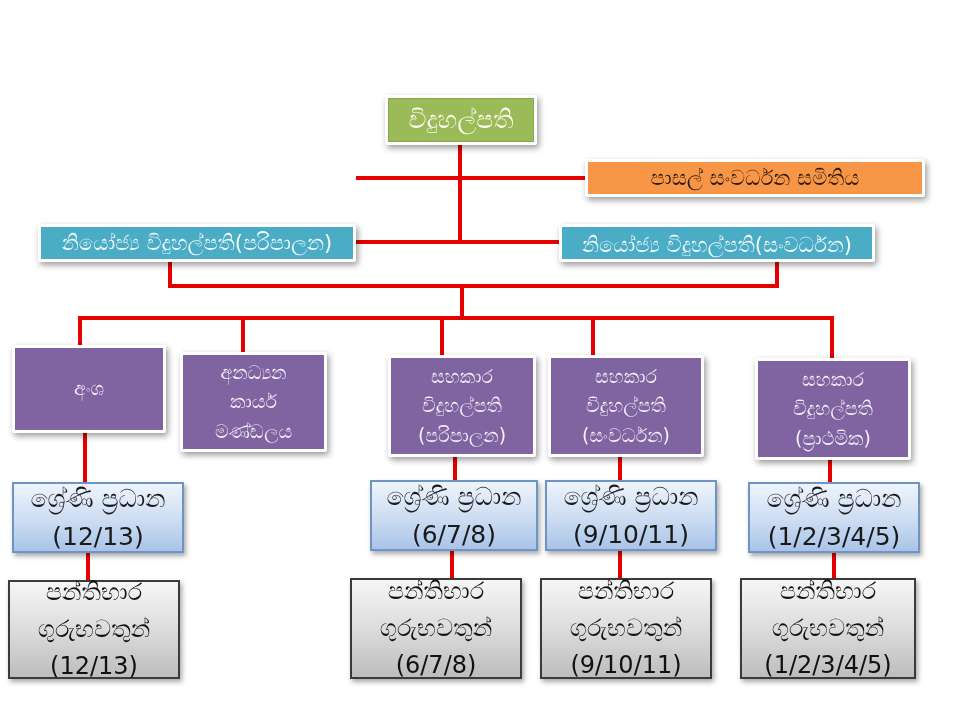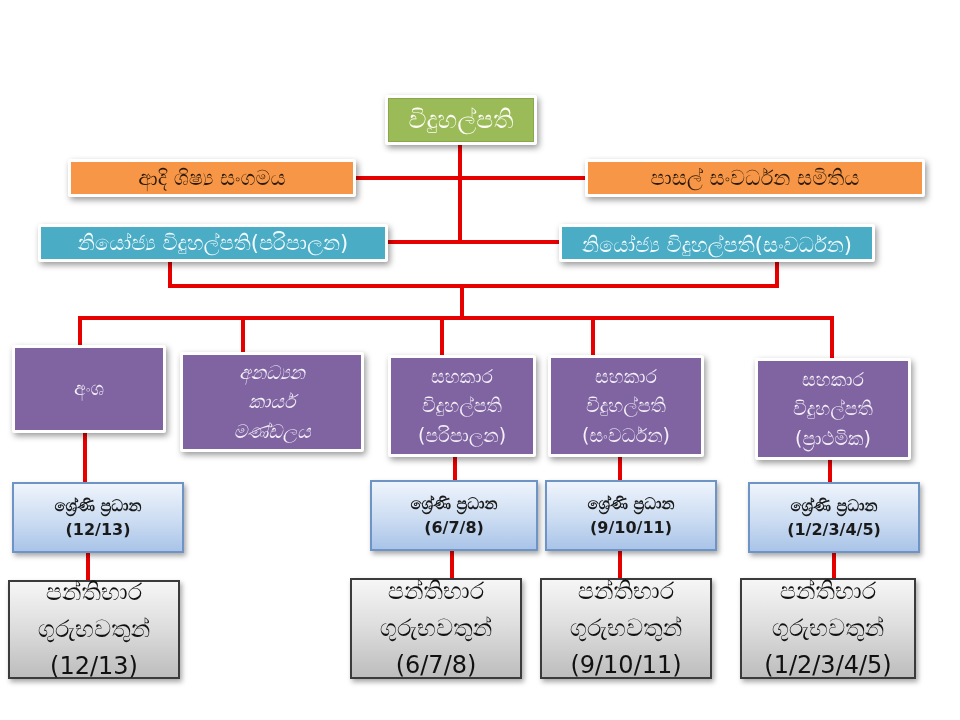--- a/index.html
+++ b/index.html
@@ -29,22 +29,22 @@
     border-radius:2px;
   }
   .green {background:#9bbb59;color:#fdfdf5;font-size:25px;box-shadow:0 0 0 1px #89a84b inset,2px 3px 6px rgba(0,0,0,.40);}
   .orange{background:#f79646;color:#2b1a0a;font-size:21px;}
   .teal  {background:#4bacc6;color:#f2fbfd;font-size:21px;}
   .purple{background:#8064a2;color:#f4f0f8;font-size:19px;line-height:1.55;}
 
   
   .blue{
     background:linear-gradient(180deg,#eef4fc 0%,#ccdcf2 55%,#a9c4e8 100%);
-    border:2px solid #6d94c4;color:#1a1a1a;font-size:16px;
-    box-shadow:2px 3px 5px rgba(0,0,0,.35);line-height:1.5;font-weight:bold;
+    border:2px solid #6d94c4;color:#1a1a1a;font-size:25px;
+    box-shadow:2px 3px 5px rgba(0,0,0,.35);line-height:1.5;
   }
   .gray{
     background:linear-gradient(180deg,#f6f6f6 0%,#dcdcdc 50%,#bdbdbd 100%);
     border:2px solid #3b3b3b;color:#111;font-size:24px;
     box-shadow:2px 3px 5px rgba(0,0,0,.35);line-height:1.55;
   }
 </style>
 </head>
 <body>
 
@@ -72,38 +72,35 @@
 
   <div class="line" style="left:86px;top:553px;width:4px;height:28px;"></div>
   <div class="line" style="left:450px;top:551px;width:4px;height:28px;"></div>
   <div class="line" style="left:618px;top:551px;width:4px;height:28px;"></div>
   <div class="line" style="left:832px;top:553px;width:4px;height:26px;"></div>
 
   <div class="node framed green" style="left:385px;top:95px;width:152px;height:50px;">
     <span>විදුහල්පති</span>
   </div>
 
-  <div class="node framed orange" style="left:68px;top:159px;width:288px;height:38px;">
-    <span>ආදි ශිෂ්‍ය සංගමය</span>
-  </div>
   <div class="node framed orange" style="left:585px;top:159px;width:340px;height:38px;">
     <span>පාසල් සංවර්ධන සමිතිය</span>
   </div>
 
-  <div class="node framed teal" style="left:38px;top:224px;width:350px;height:38px;">
+  <div class="node framed teal" style="left:38px;top:224px;width:318px;height:38px;">
     <span>නියෝජ්‍ය විදුහල්පති(පරිපාලන)</span>
   </div>
   <div class="node framed teal" style="left:559px;top:224px;width:316px;height:38px;justify-content:flex-end;">
     <span>නියෝජ්‍ය විදුහල්පති(සංවර්ධන)</span>
   </div>
 
   <div class="node framed purple" style="left:12px;top:345px;width:154px;height:88px;">
     <span>අංශ</span>
   </div>
-  <div class="node framed purple" style="left:180px;top:352px;width:184px;height:100px;font-style:italic;">
+  <div class="node framed purple" style="left:180px;top:352px;width:147px;height:100px;">
     <span>අනධ්‍යන</span>
     <span>කාර්ය</span>
     <span>මණ්ඩලය</span>
   </div>
   <div class="node framed purple" style="left:388px;top:355px;width:148px;height:102px;">
     <span>සහකාර</span>
     <span>විදුහල්පති</span>
     <span>(පරිපාලන)</span>
   </div>
   <div class="node framed purple" style="left:548px;top:355px;width:156px;height:102px;">

